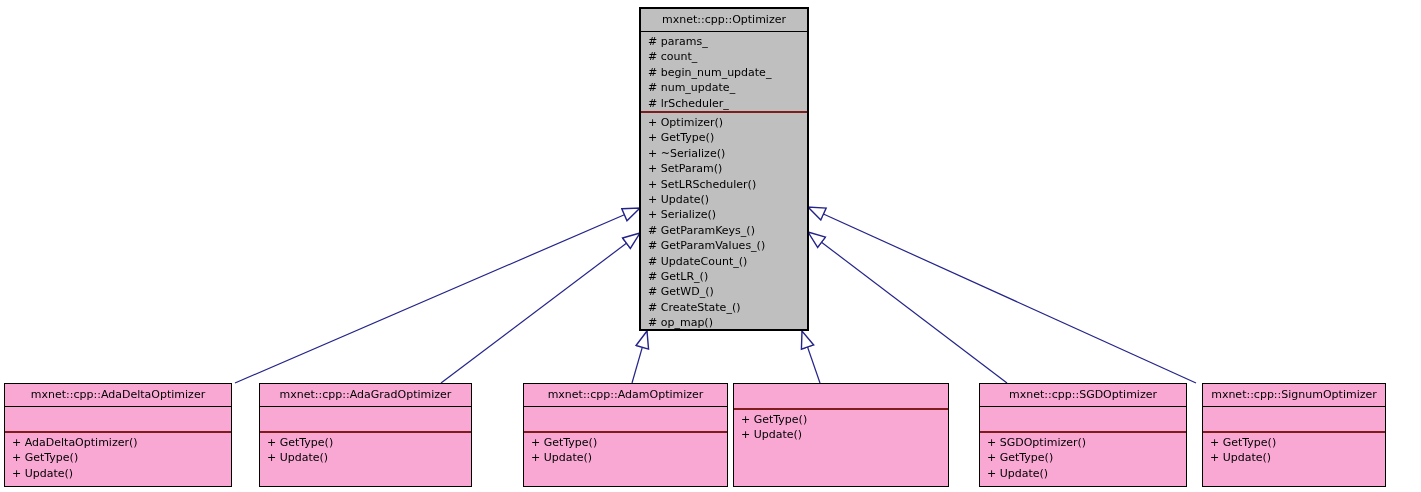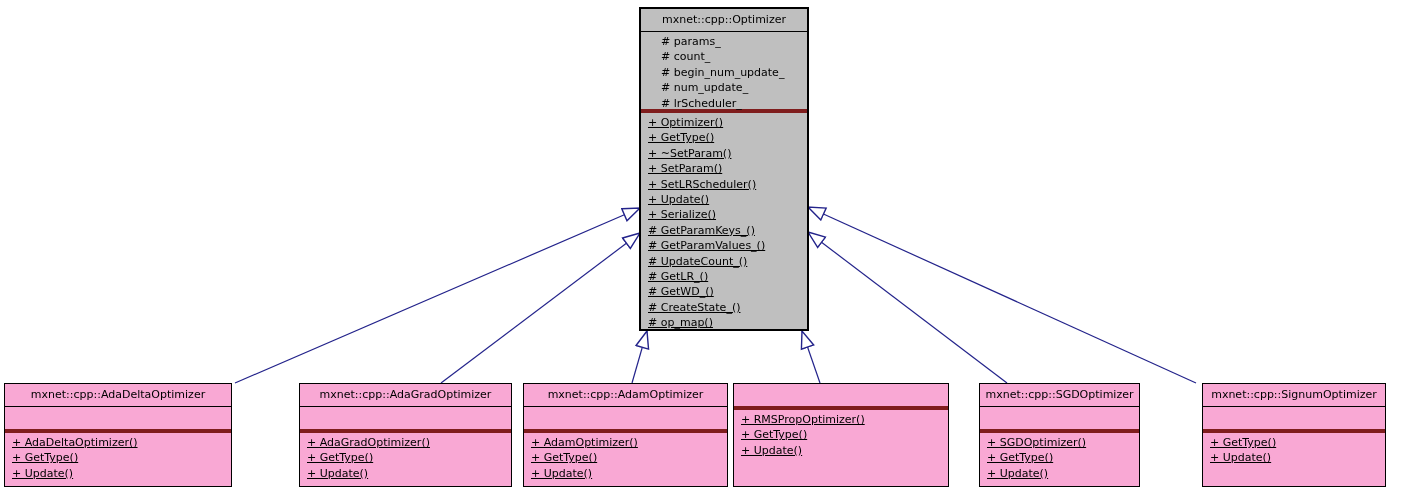--- a/index.html
+++ b/index.html
@@ -20,27 +20,27 @@
   }
   .uml-box.base { background:#bfbfbf; border-width:2px; }
   .uml-title {
     height:22px; line-height:22px;
     text-align:center;
     white-space:nowrap;
     border-bottom:1px solid #000000;
     overflow:hidden;
   }
   .uml-attrs {
-    border-bottom:4px solid #7f1d1d;
-    padding:2px 20px;
+    border-bottom:2px solid #7f1d1d;
+    padding:2px 7px;
     box-sizing:border-box;
   }
   .base .uml-attrs { height:81px; }
   .derived .uml-attrs { height:26px; }
-  .uml-methods { padding:2px 7px;text-decoration:underline; }
+  .uml-methods { padding:2px 7px; }
   .member {
     line-height:15.4px;
     white-space:nowrap;
     text-align:left;
   }
   .arrow-layer {
     position:absolute; left:0; top:0;
     width:1421px; height:492px;
     pointer-events:none;
   }
@@ -71,21 +71,21 @@
     <div class="uml-attrs">
         <div class="member"># params_</div>
         <div class="member"># count_</div>
         <div class="member"># begin_num_update_</div>
         <div class="member"># num_update_</div>
         <div class="member"># lrScheduler_</div>
       </div>
     <div class="uml-methods">
         <div class="member">+ Optimizer()</div>
         <div class="member">+ GetType()</div>
-        <div class="member">+ ~SetParam()</div>
+        <div class="member">+ ~Serialize()</div>
         <div class="member">+ SetParam()</div>
         <div class="member">+ SetLRScheduler()</div>
         <div class="member">+ Update()</div>
         <div class="member">+ Serialize()</div>
         <div class="member"># GetParamKeys_()</div>
         <div class="member"># GetParamValues_()</div>
         <div class="member"># UpdateCount_()</div>
         <div class="member"># GetLR_()</div>
         <div class="member"># GetWD_()</div>
         <div class="member"># CreateState_()</div>
@@ -96,50 +96,47 @@
   <div class="uml-box derived" style="left:4px; top:383px; width:228px; height:104px;">
     <div class="uml-title">mxnet::cpp::AdaDeltaOptimizer</div>
     <div class="uml-attrs"></div>
     <div class="uml-methods">
         <div class="member">+ AdaDeltaOptimizer()</div>
         <div class="member">+ GetType()</div>
         <div class="member">+ Update()</div>
       </div>
   </div>
 
-  <div class="uml-box derived" style="left:259px; top:383px; width:213px; height:104px;margin-left:40px;">
+  <div class="uml-box derived" style="left:259px; top:383px; width:213px; height:104px;">
     <div class="uml-title">mxnet::cpp::AdaGradOptimizer</div>
     <div class="uml-attrs"></div>
     <div class="uml-methods">
-        <div class="member">+ AdaGradOptimizer()</div>
         <div class="member">+ GetType()</div>
         <div class="member">+ Update()</div>
       </div>
   </div>
 
   <div class="uml-box derived" style="left:523px; top:383px; width:205px; height:104px;">
     <div class="uml-title">mxnet::cpp::AdamOptimizer</div>
     <div class="uml-attrs"></div>
     <div class="uml-methods">
-        <div class="member">+ AdamOptimizer()</div>
         <div class="member">+ GetType()</div>
         <div class="member">+ Update()</div>
       </div>
   </div>
 
   <div class="uml-box derived" style="left:733px; top:383px; width:216px; height:104px;">
     <div class="uml-attrs"></div>
     <div class="uml-methods">
-        <div class="member">+ RMSPropOptimizer()</div>
         <div class="member">+ GetType()</div>
         <div class="member">+ Update()</div>
       </div>
   </div>
 
-  <div class="uml-box derived" style="left:979px; top:383px; width:161px; height:104px;">
+  <div class="uml-box derived" style="left:979px; top:383px; width:208px; height:104px;">
     <div class="uml-title">mxnet::cpp::SGDOptimizer</div>
     <div class="uml-attrs"></div>
     <div class="uml-methods">
         <div class="member">+ SGDOptimizer()</div>
         <div class="member">+ GetType()</div>
         <div class="member">+ Update()</div>
       </div>
   </div>
 
   <div class="uml-box derived" style="left:1202px; top:383px; width:184px; height:104px;">

